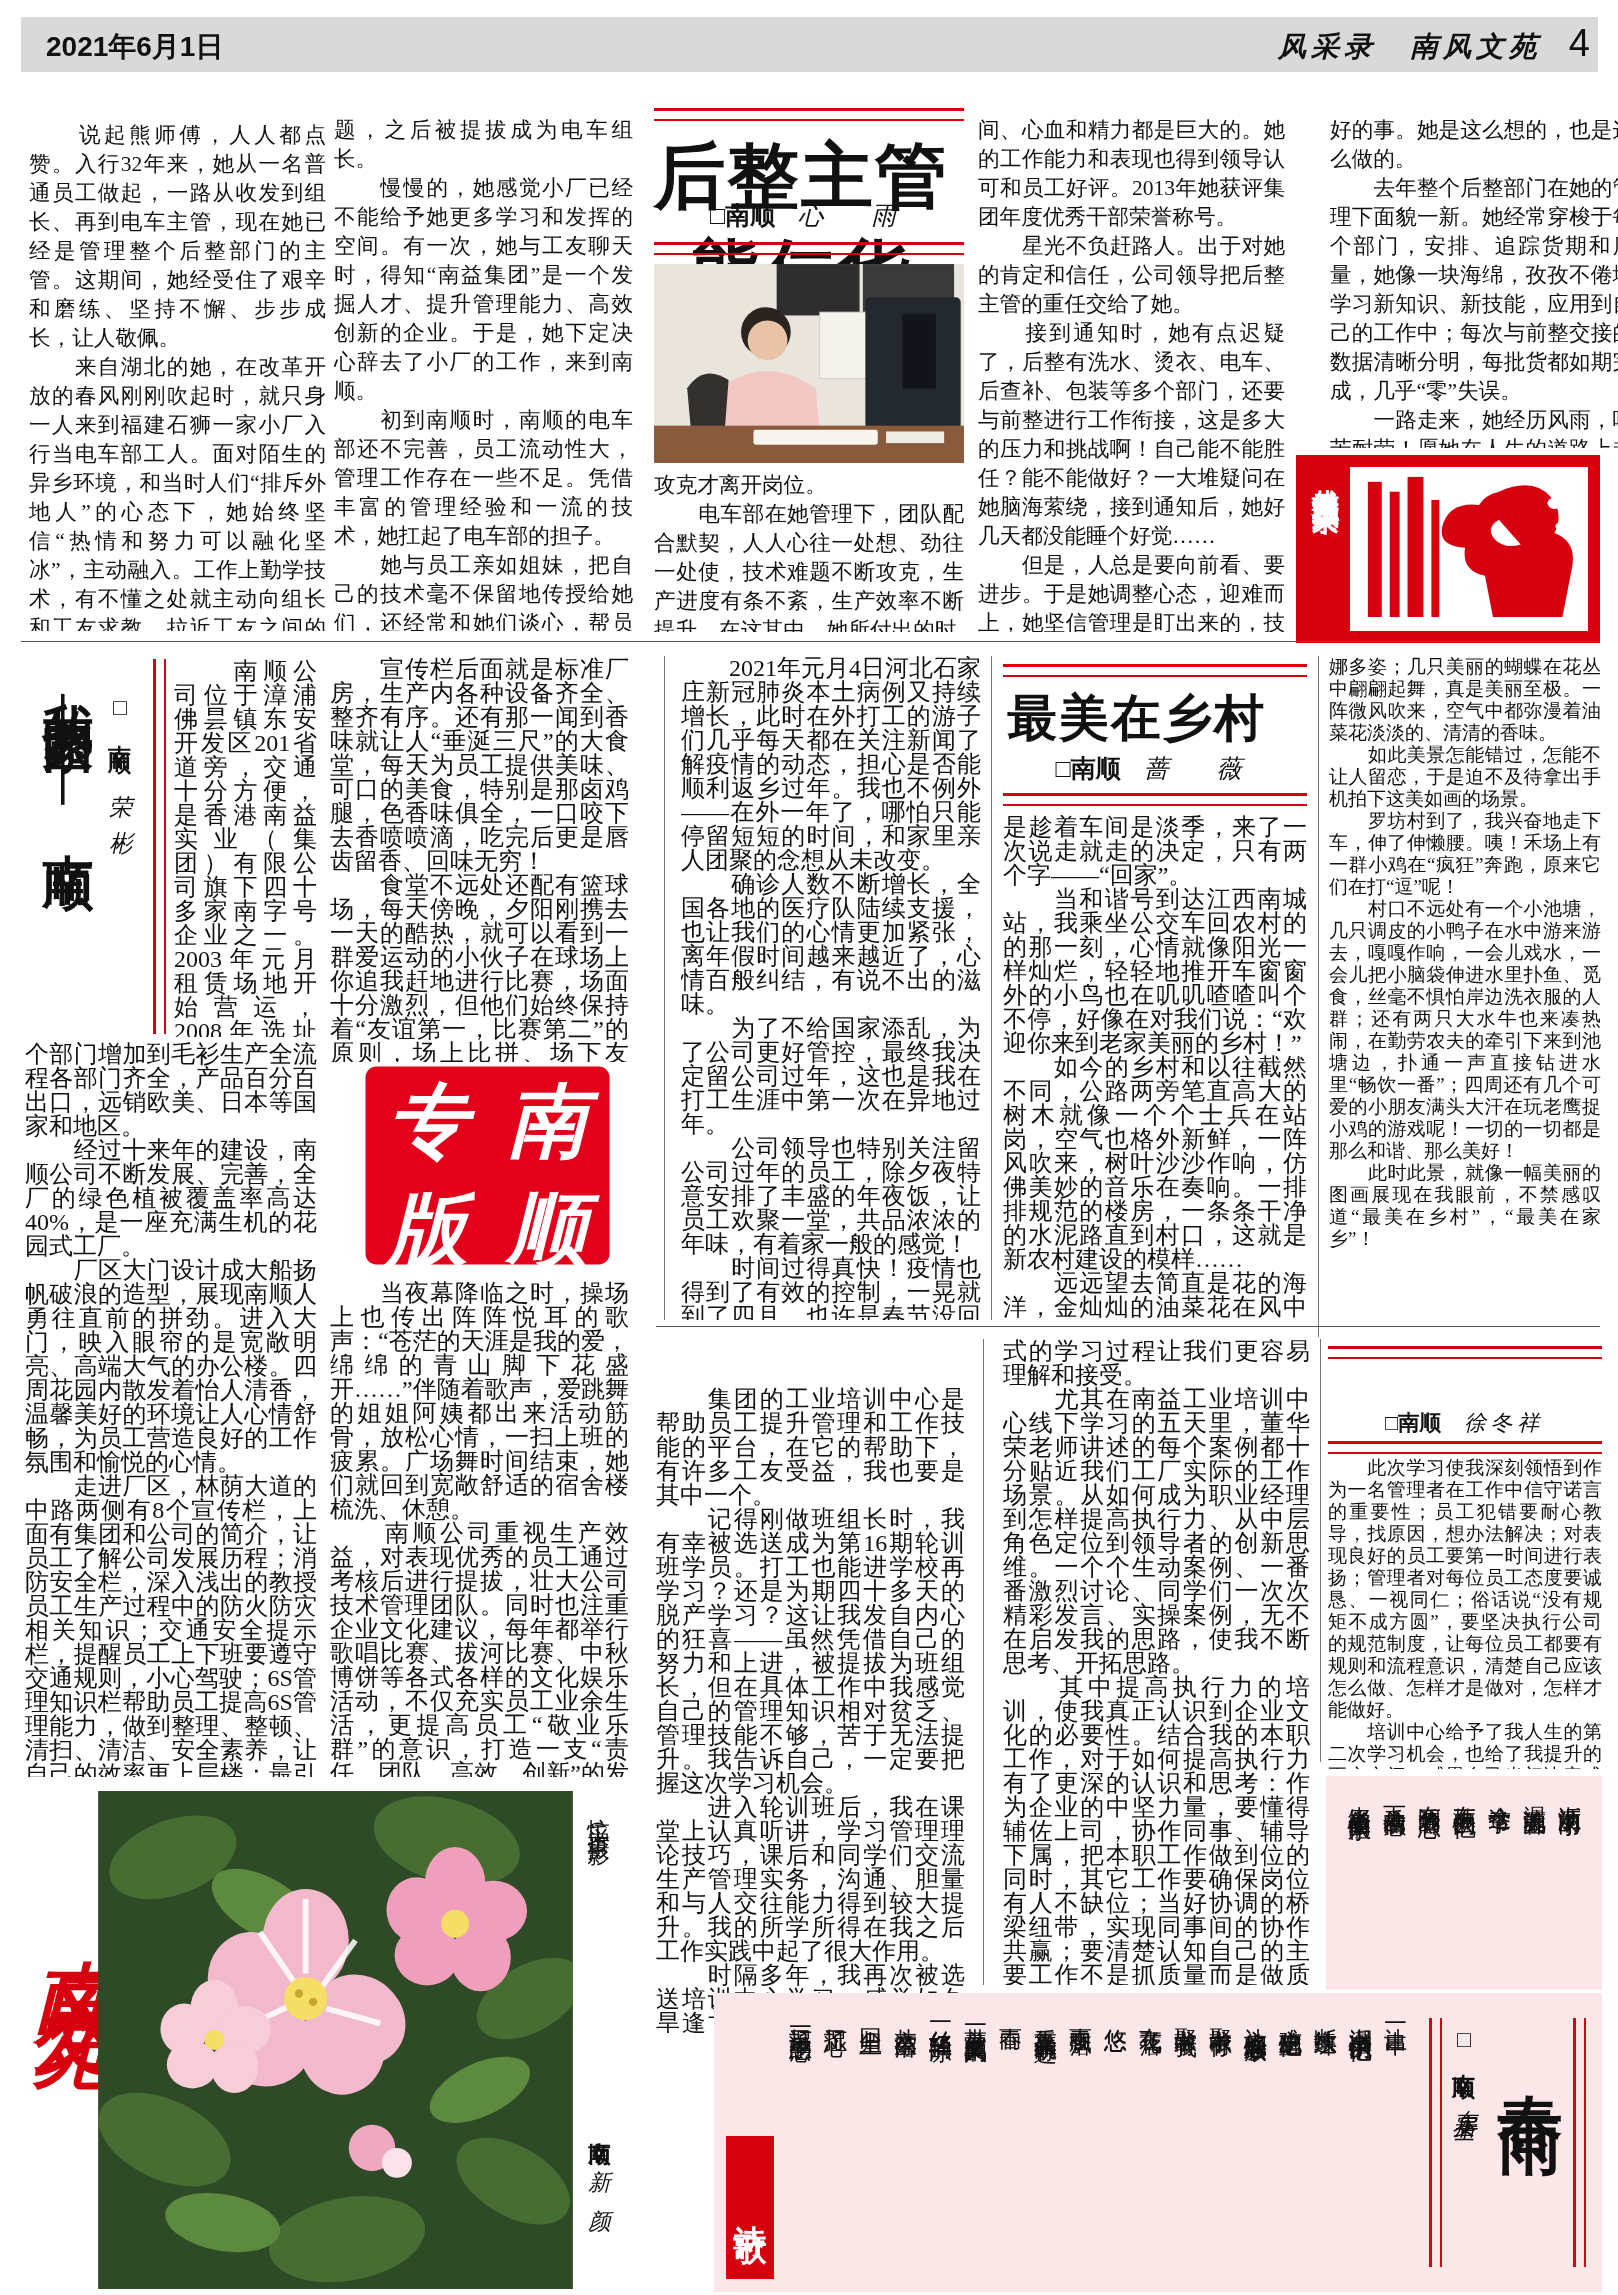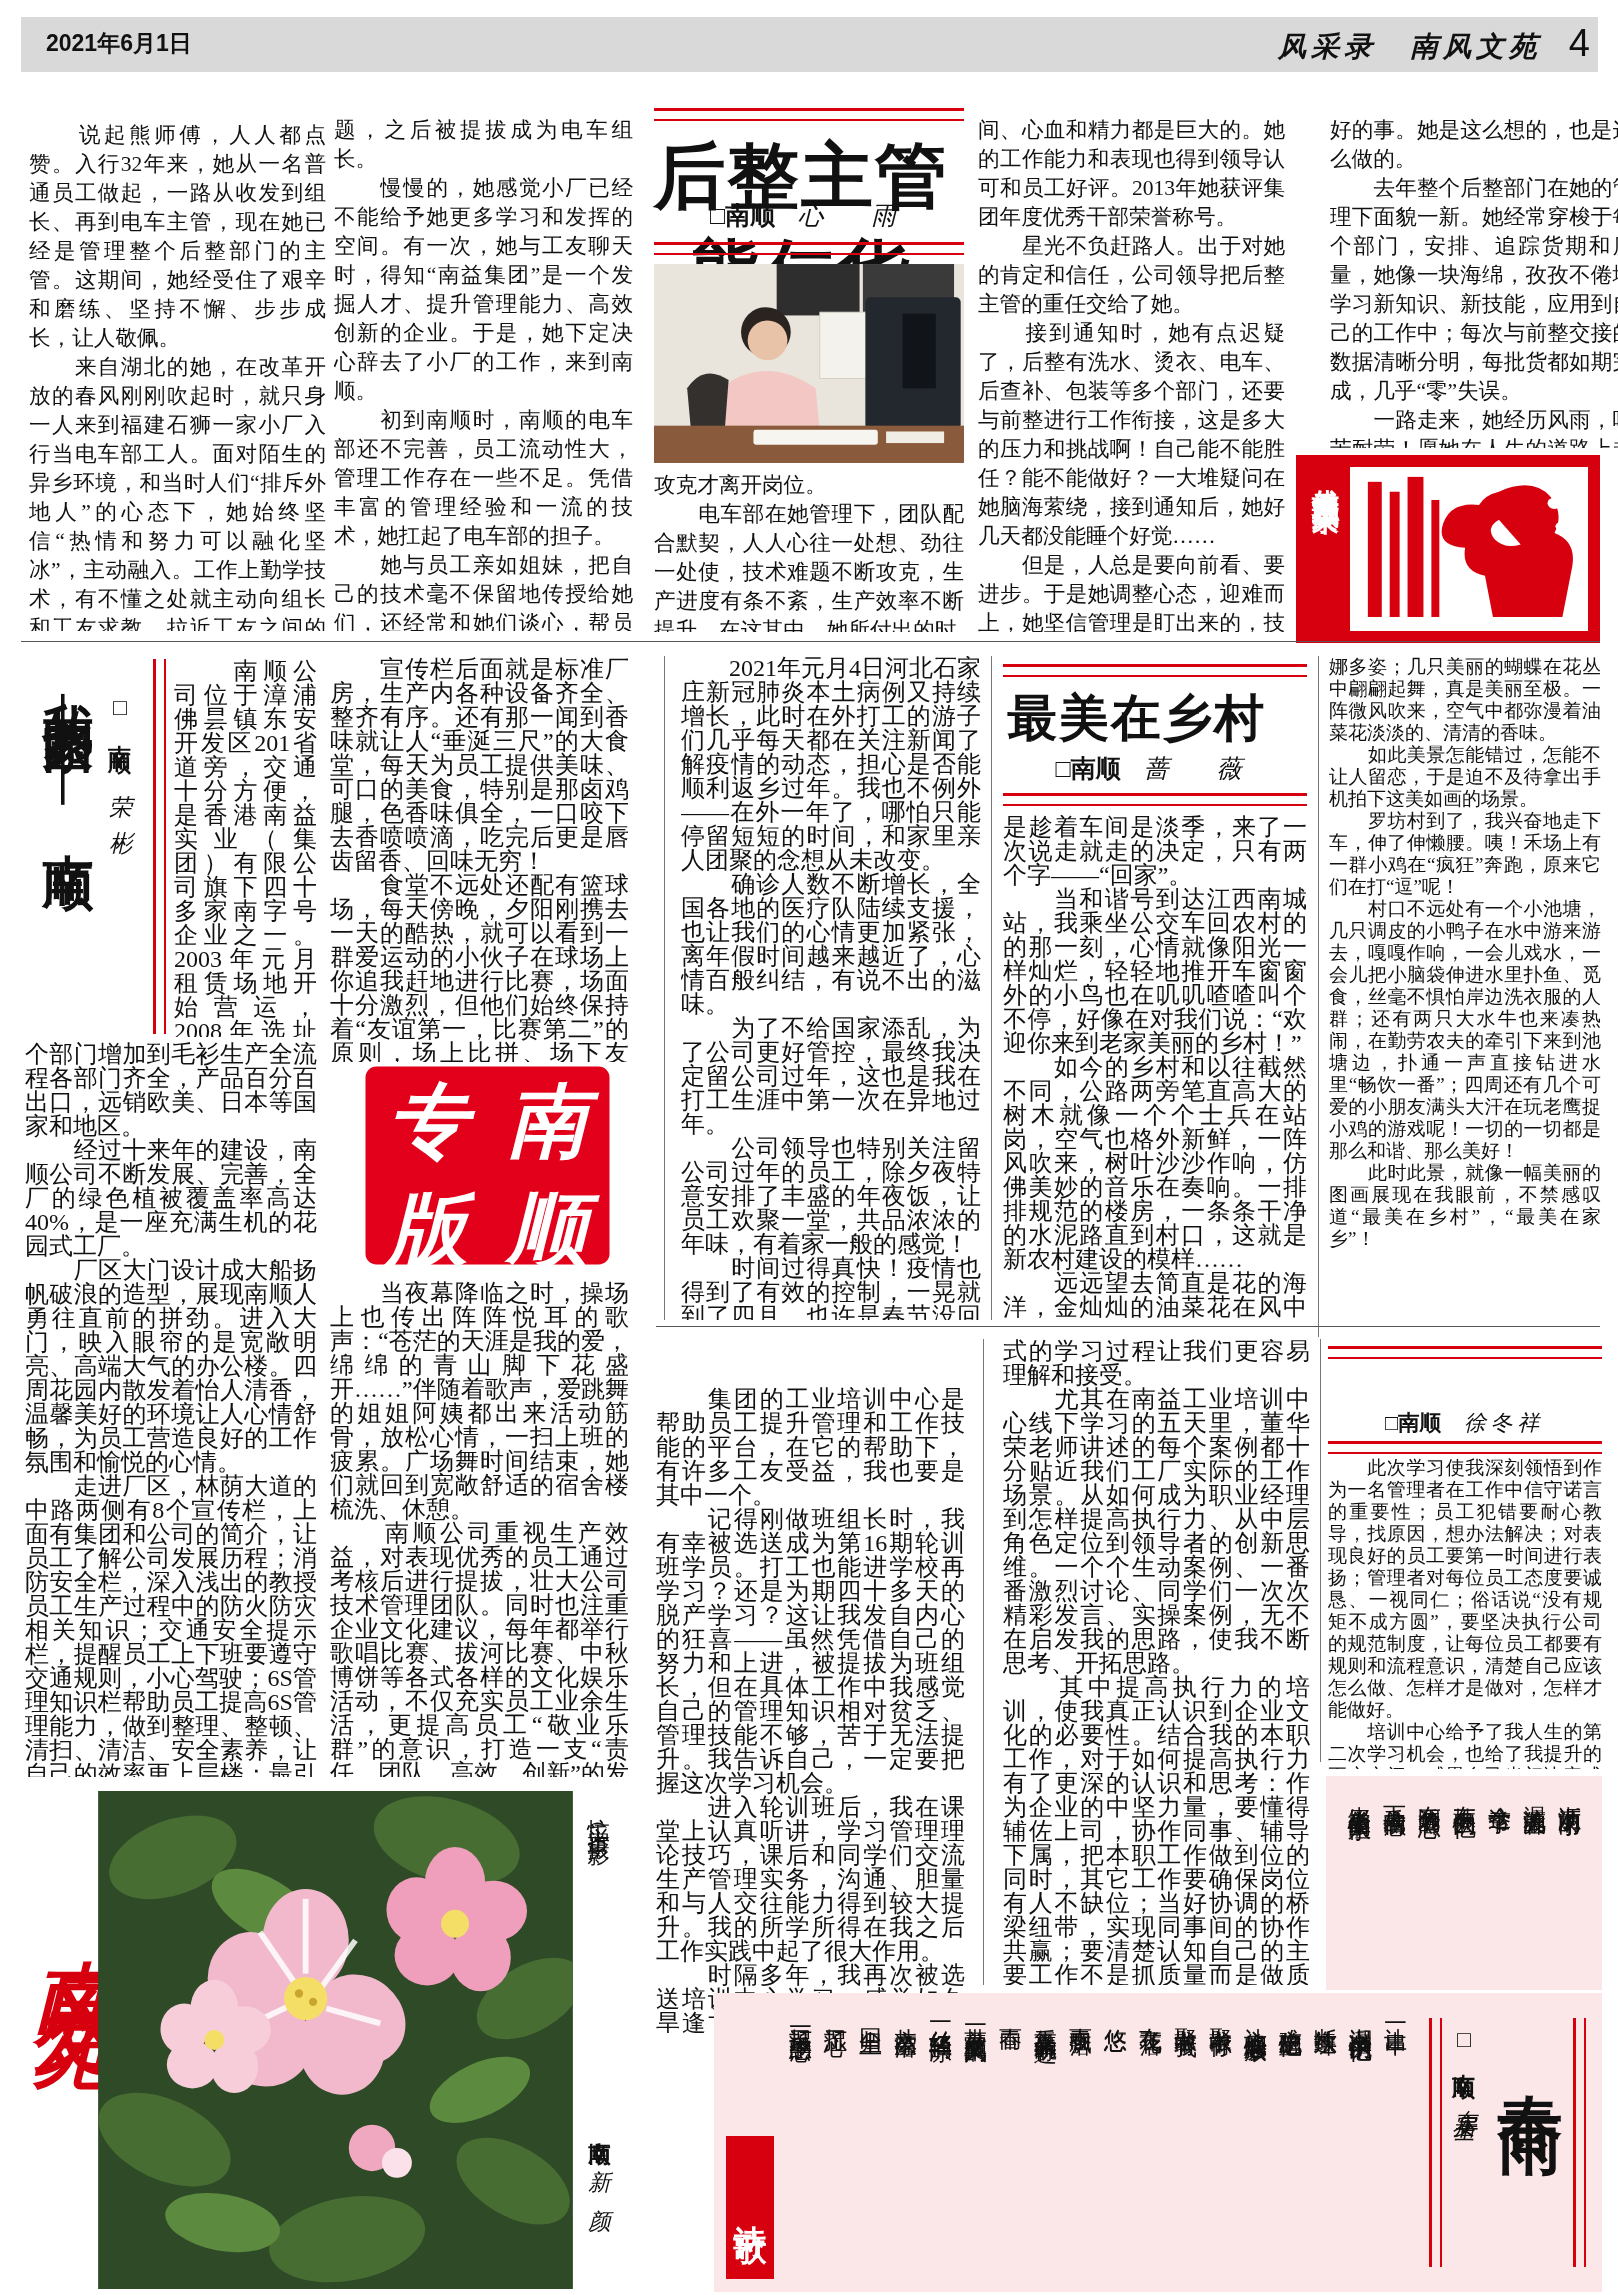--- a/index.html
+++ b/index.html
@@ -1,20 +1,20 @@
 <!DOCTYPE html>
 <html style="font-size:13.3px"><head>
 <meta charset="utf-8">
 <style>
   html,body{margin:0;padding:0;background:#f2f2f2;}
   #page{position:relative;width:1618px;height:2295px;background:#ffffff;margin:0 auto;overflow:hidden;
         font-family:"Liberation Serif","DejaVu Serif",serif;color:#111;}
   
   .hdr-bar{position:absolute;left:21px;top:16.6px;width:1577px;height:55px;background:#d9d9d9;}
-  .hdr-date{position:absolute;left:46px;top:28px;font-size:23px;font-weight:bold;
+  .hdr-date{position:absolute;left:46px;top:28px;font-size:28px;font-weight:bold;
             font-family:"Liberation Sans","DejaVu Sans",sans-serif;}
   .masthead{position:absolute;left:661px;top:10px;width:259px;height:66px;background:#d7000f;
             display:flex;align-items:center;justify-content:center;color:#fff;font-size:38px;
             font-weight:bold;font-style:italic;letter-spacing:3.3px;font-family:"Liberation Serif",serif;}
   .hdr-section{position:absolute;right:76px;top:28px;font-size:28px;font-weight:bold;letter-spacing:5px;
                font-family:"Liberation Serif",serif;font-style:italic;}
   .hdr-pagenum{position:absolute;right:28px;top:21.6px;font-size:38px;font-family:"Liberation Sans",sans-serif;}
   
   .col{position:absolute;font-size:21.6px;line-height:29px;text-align:justify;overflow:hidden;
        white-space:pre-line;text-justify:inter-ideograph;}

